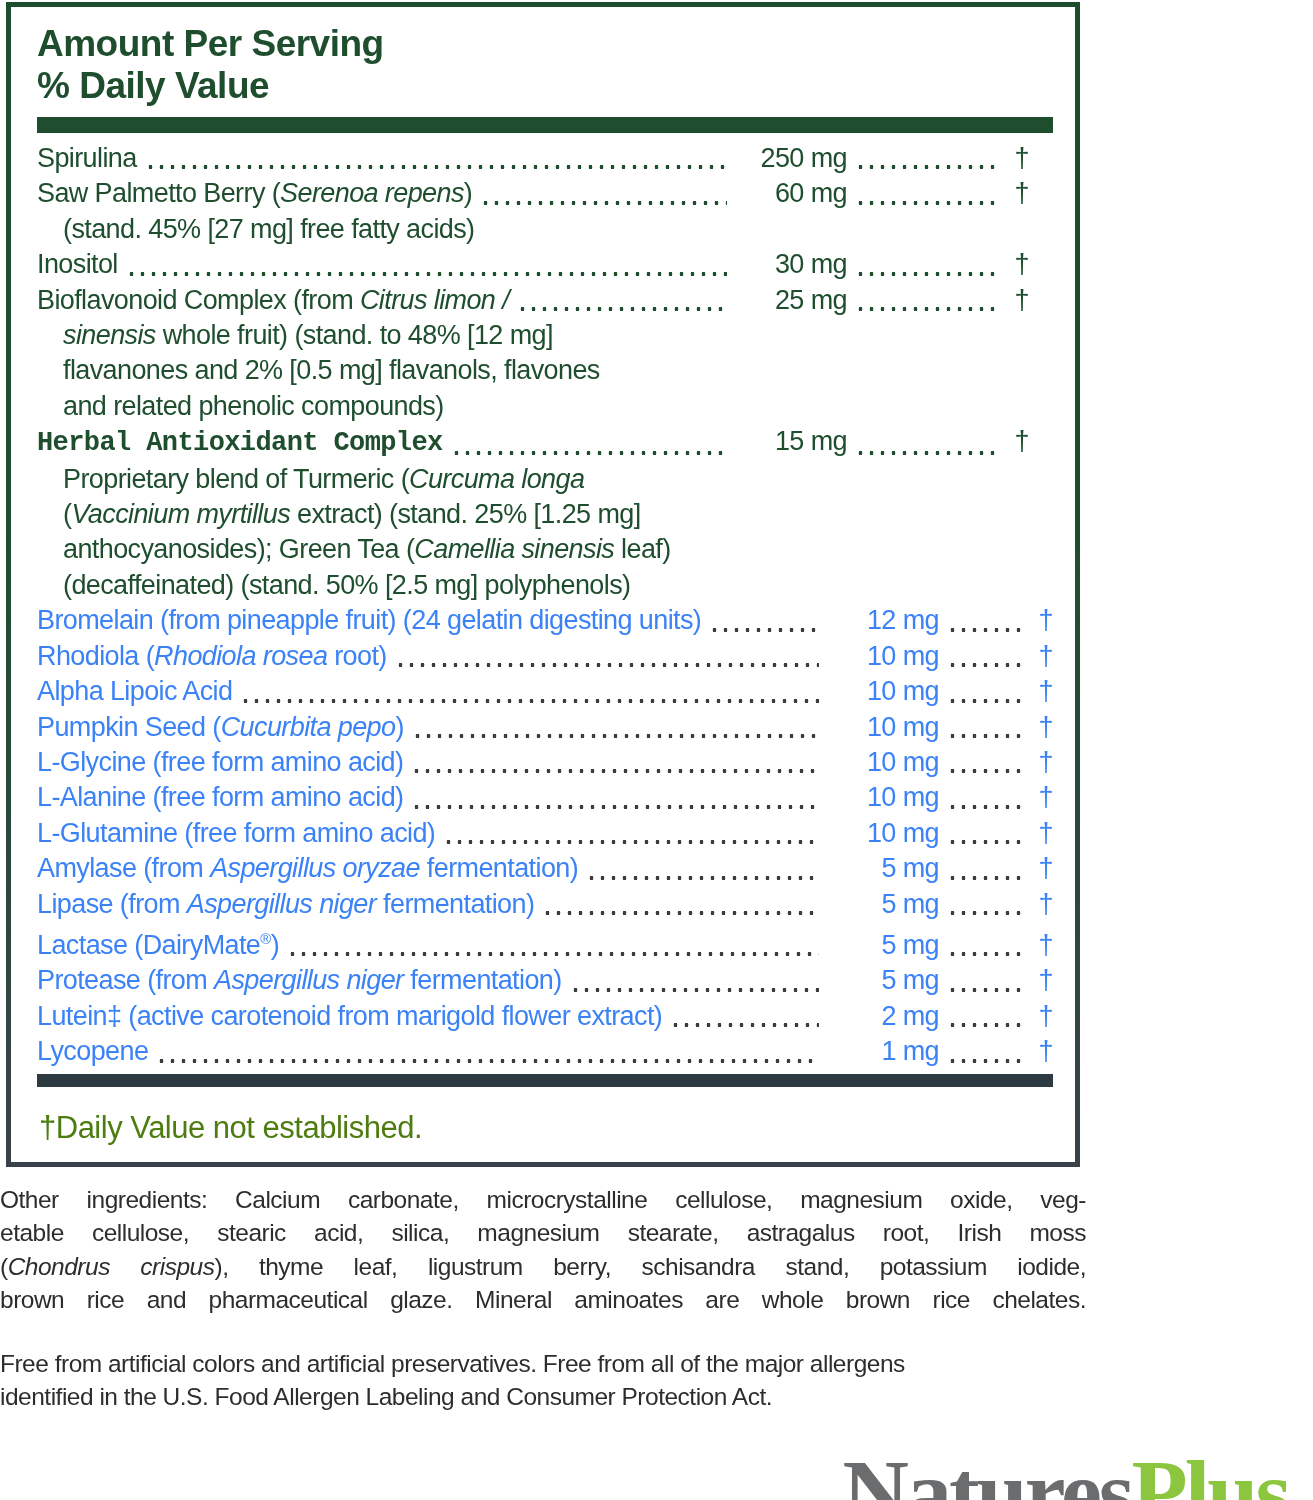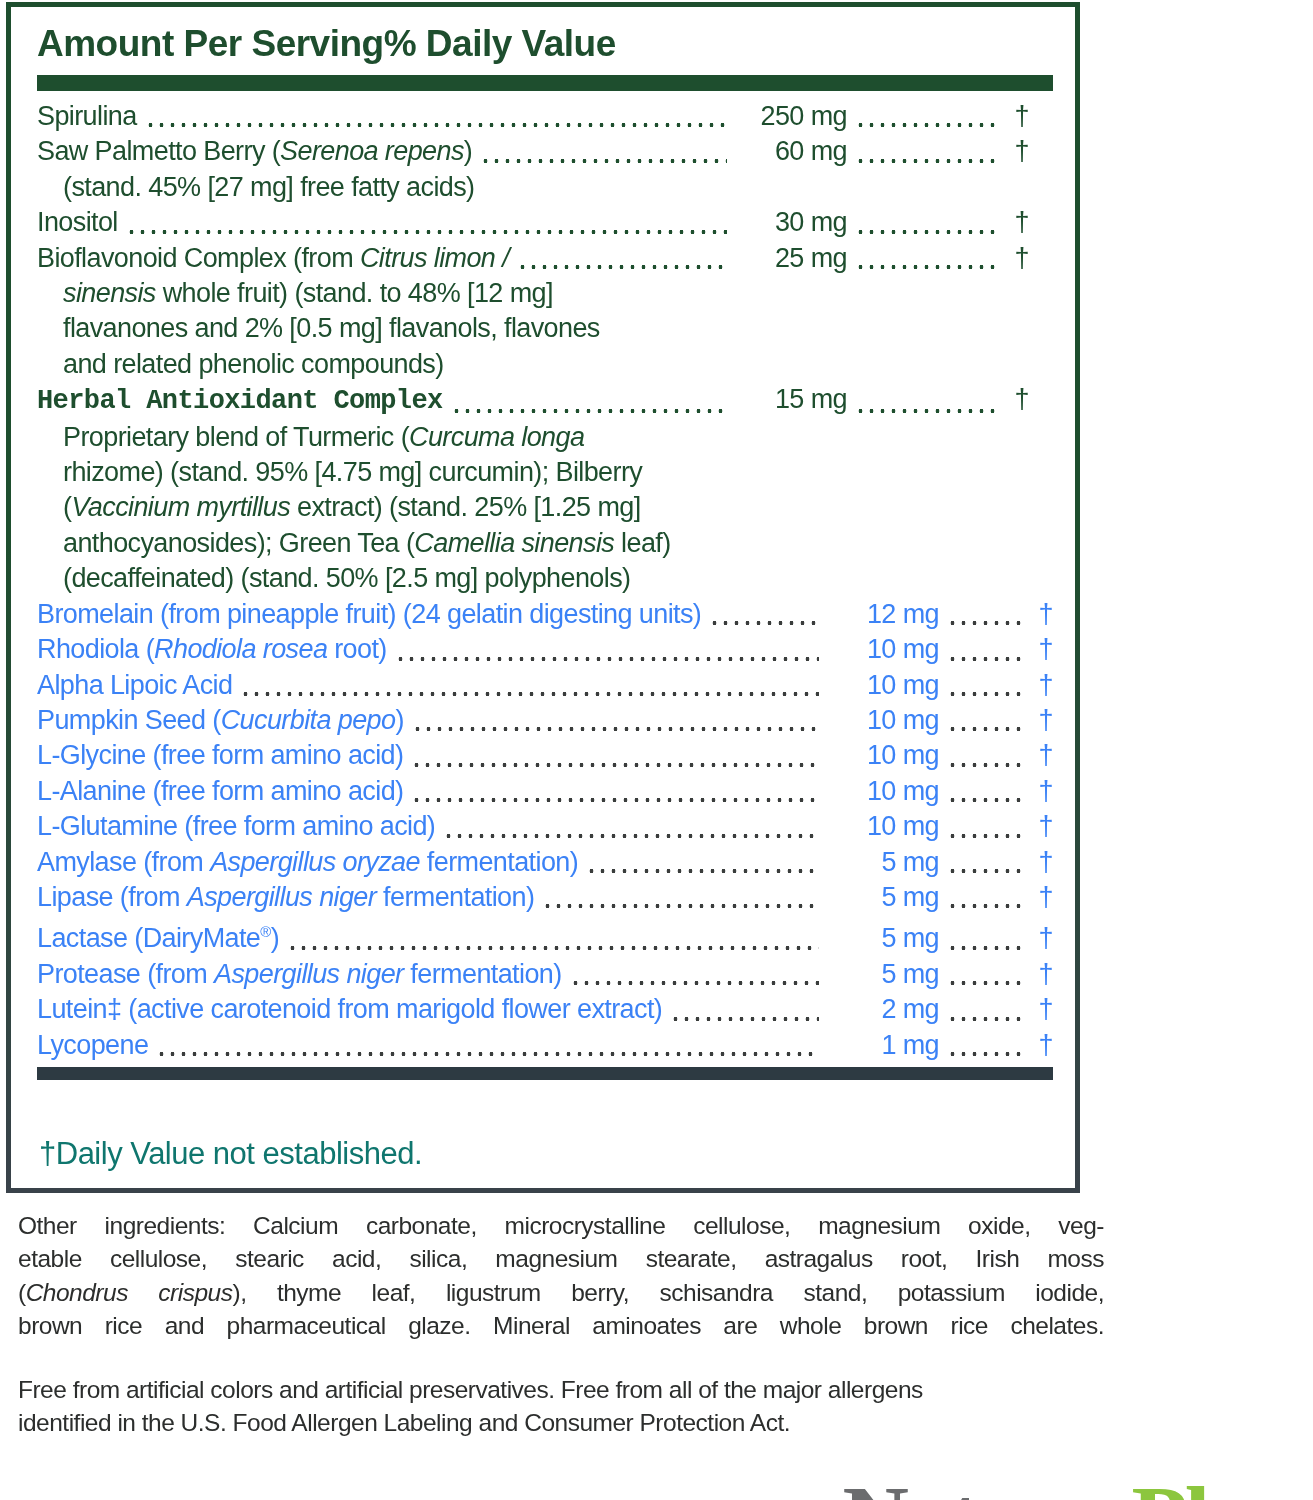--- a/index.html
+++ b/index.html
@@ -14,24 +14,25 @@
   .facts-box{
     box-sizing:border-box;
     margin:2px 0 0 6px;
     width:1074px;
     border:5px solid #1e4e2e;
     border-image:linear-gradient(180deg,#1e4e2e 0%,#1e4e2e 45%,#39424a 100%) 1;
     padding:8px 22px 4px 26px;
     background:#ffffff;
   }
   .facts-header{
-    display:flex;justify-content:flex-start;align-items:baseline;
+    display:flex;justify-content:space-between;align-items:baseline;
     font-weight:700;font-size:37px;letter-spacing:-0.5px;
     color:#1e4e2e;
     padding:8px 2px 10px 0;
+    flex-direction:column;
   }
   .bar{width:100%;}
   .green-bar{height:16px;background:#1e4e2e;margin:0 0 8px 0;}
   .slate-bar{height:13px;background:#2d3a42;margin-top:4px;}
   .ing-list{font-size:27px;line-height:35.4px;letter-spacing:-0.6px;}
   .ing{}
   .ing.green{color:#1e4e2e;}
   .ing.gray{color:#3b82f6;}
   .line{display:flex;align-items:baseline;}
   .green .line{padding-right:24px;}
@@ -46,27 +47,26 @@
   .l2{flex:0 0 auto;}
   .green .l2{width:142px;}
   .gray  .l2{width:74px;}
   .amt{min-width:112px;text-align:right;white-space:nowrap;}
   .dag{width:24px;text-align:right;}
   .sub{padding-left:26px;white-space:nowrap;}
   .it{font-style:italic;}
   .bd{font-weight:700;font-family:Liberation Mono, monospace;}
   .sup{font-size:0.55em;vertical-align:super;}
   .footnote{
-    font-size:31px;letter-spacing:-0.5px;color:#0f766e;
-    padding:16px 0 12px 2px;
-    margin-top:40px;
+    font-size:31px;letter-spacing:-0.5px;color:#4d7c0f;
+    padding:23px 0 12px 2px;
   }
   
   .para{
-    margin-left:18px;width:1086px;
+    margin-left:0;width:1086px;
     font-size:24.5px;line-height:33.5px;letter-spacing:-0.5px;
     color:#2c2e2d;
   }
   .para-other{margin-top:16px;}
   .para-free{margin-top:30px;}
   .jline{text-align:justify;text-align-last:justify;}
   .nline{white-space:nowrap;}
   
   .logo{
     margin-top:32px;
@@ -132,21 +132,20 @@
         </div>
         <div class="ing green">
           <div class="line">
             <span class="name"><span class="bd">Herbal Antioxidant Complex</span></span>
             <span class="leader"></span>
             <span class="amt">15 mg</span>
             <span class="leader l2"></span>
             <span class="dag">†</span>
           </div>
           <div class="sub"><span>Proprietary blend of Turmeric (</span><span class="it">Curcuma longa</span></div>
-          <div class="sub"><span>rhizome) (stand. 95% [4.75 mg] curcumin); Bilberry</span></div>
           <div class="sub"><span>(</span><span class="it">Vaccinium myrtillus</span><span> extract) (stand. 25% [1.25 mg]</span></div>
           <div class="sub"><span>anthocyanosides); Green Tea (</span><span class="it">Camellia sinensis</span><span> leaf)</span></div>
           <div class="sub"><span>(decaffeinated) (stand. 50% [2.5 mg] polyphenols)</span></div>
         </div>
         <div class="ing gray">
           <div class="line">
             <span class="name"><span>Bromelain (from pineapple fruit) (24 gelatin digesting units)</span></span>
             <span class="leader"></span>
             <span class="amt">12 mg</span>
             <span class="leader l2"></span>

